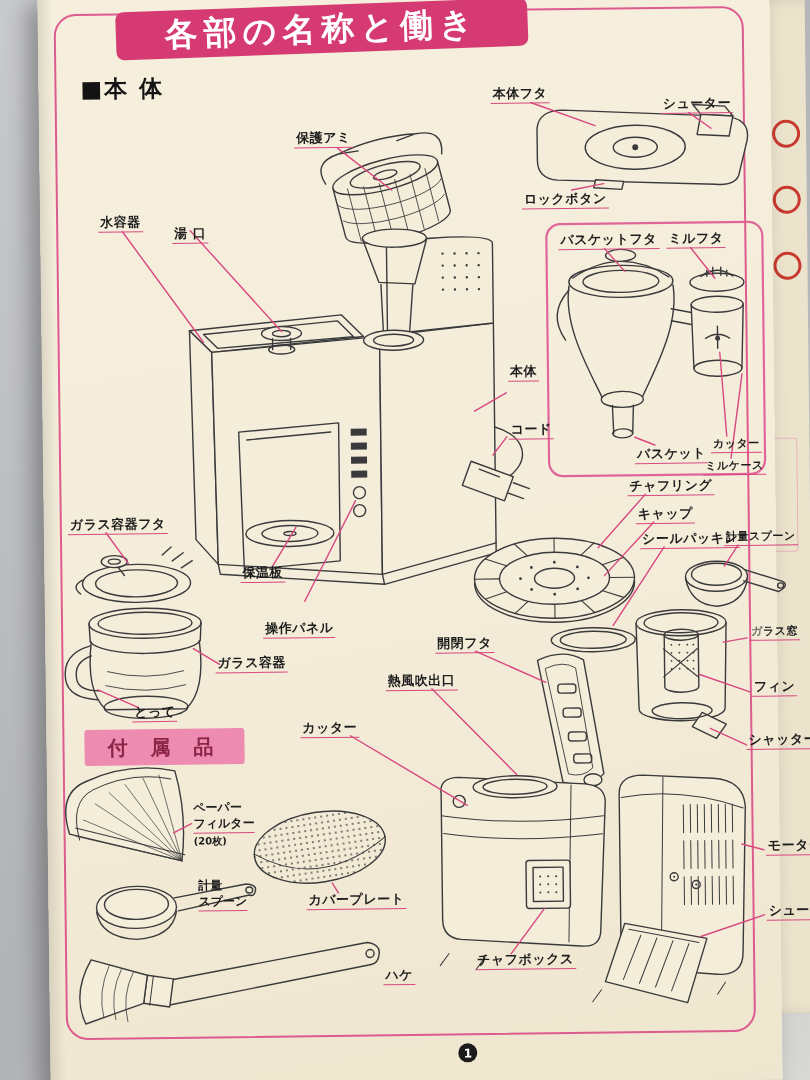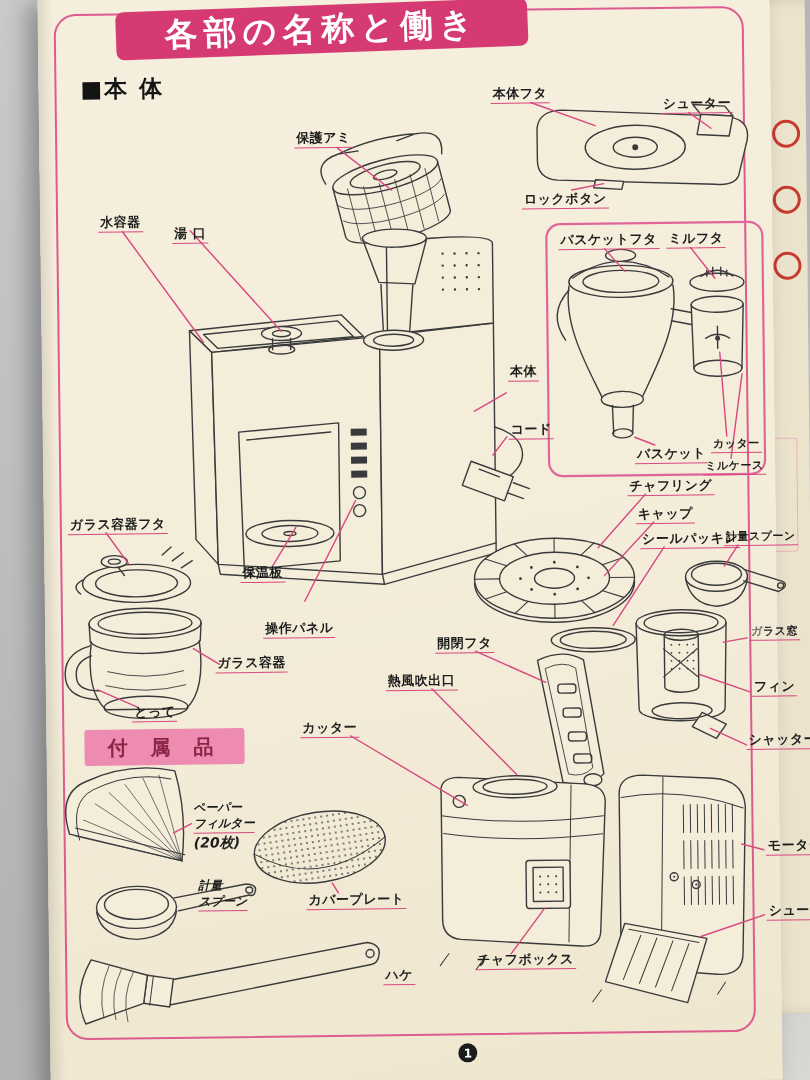--- a/index.html
+++ b/index.html
@@ -22,23 +22,23 @@
   .title-banner{position:absolute;left:78px;top:12px;width:412px;height:48px;
     background:#d63a72;border-radius:8px;transform:rotate(-1.4deg);
     display:flex;align-items:center;justify-content:center;}
   .title-banner span{color:#fff;font-size:33px;font-weight:bold;letter-spacing:6px;white-space:nowrap;}
   .section-heading{position:absolute;left:42px;top:78px;font-size:23px;font-weight:700;
     letter-spacing:2px;color:#141414;white-space:nowrap;}
   .artwork{position:absolute;left:0;top:0;overflow:visible;}
   .lbl{position:absolute;font-size:13px;font-weight:600;color:#1d1d1d;white-space:nowrap;
     border-bottom:1.5px solid #d9487f;padding:0 2px 1px;line-height:1.15;letter-spacing:.5px;}
   .lbl.sm{font-size:11px;}
-  .mlbl{position:absolute;font-size:12px;font-weight:600;color:#1d1d1d;line-height:1.3;white-space:nowrap;font-style:italic;}
+  .mlbl{position:absolute;font-size:12px;font-weight:600;color:#1d1d1d;line-height:1.3;white-space:nowrap;}
   .mlbl .u{border-bottom:1.5px solid #d9487f;padding-bottom:1px;display:inline-block;}
-  .mlbl .cnt{font-size:14px;}
+  .mlbl .cnt{font-size:10px;}
   .acc-banner{position:absolute;left:38px;top:734px;width:160px;height:36px;background:#ee8bb0;
     border-radius:3px;color:#8c2446;font-size:20px;font-weight:bold;letter-spacing:8px;
     display:flex;align-items:center;justify-content:center;}
   .page-number{position:absolute;left:408px;top:1052px;width:19px;height:19px;border-radius:50%;
     background:#1b1b1b;color:#fff;font-size:12px;font-weight:bold;
     display:flex;align-items:center;justify-content:center;}
 </style>
 </head>
 <body>
 

